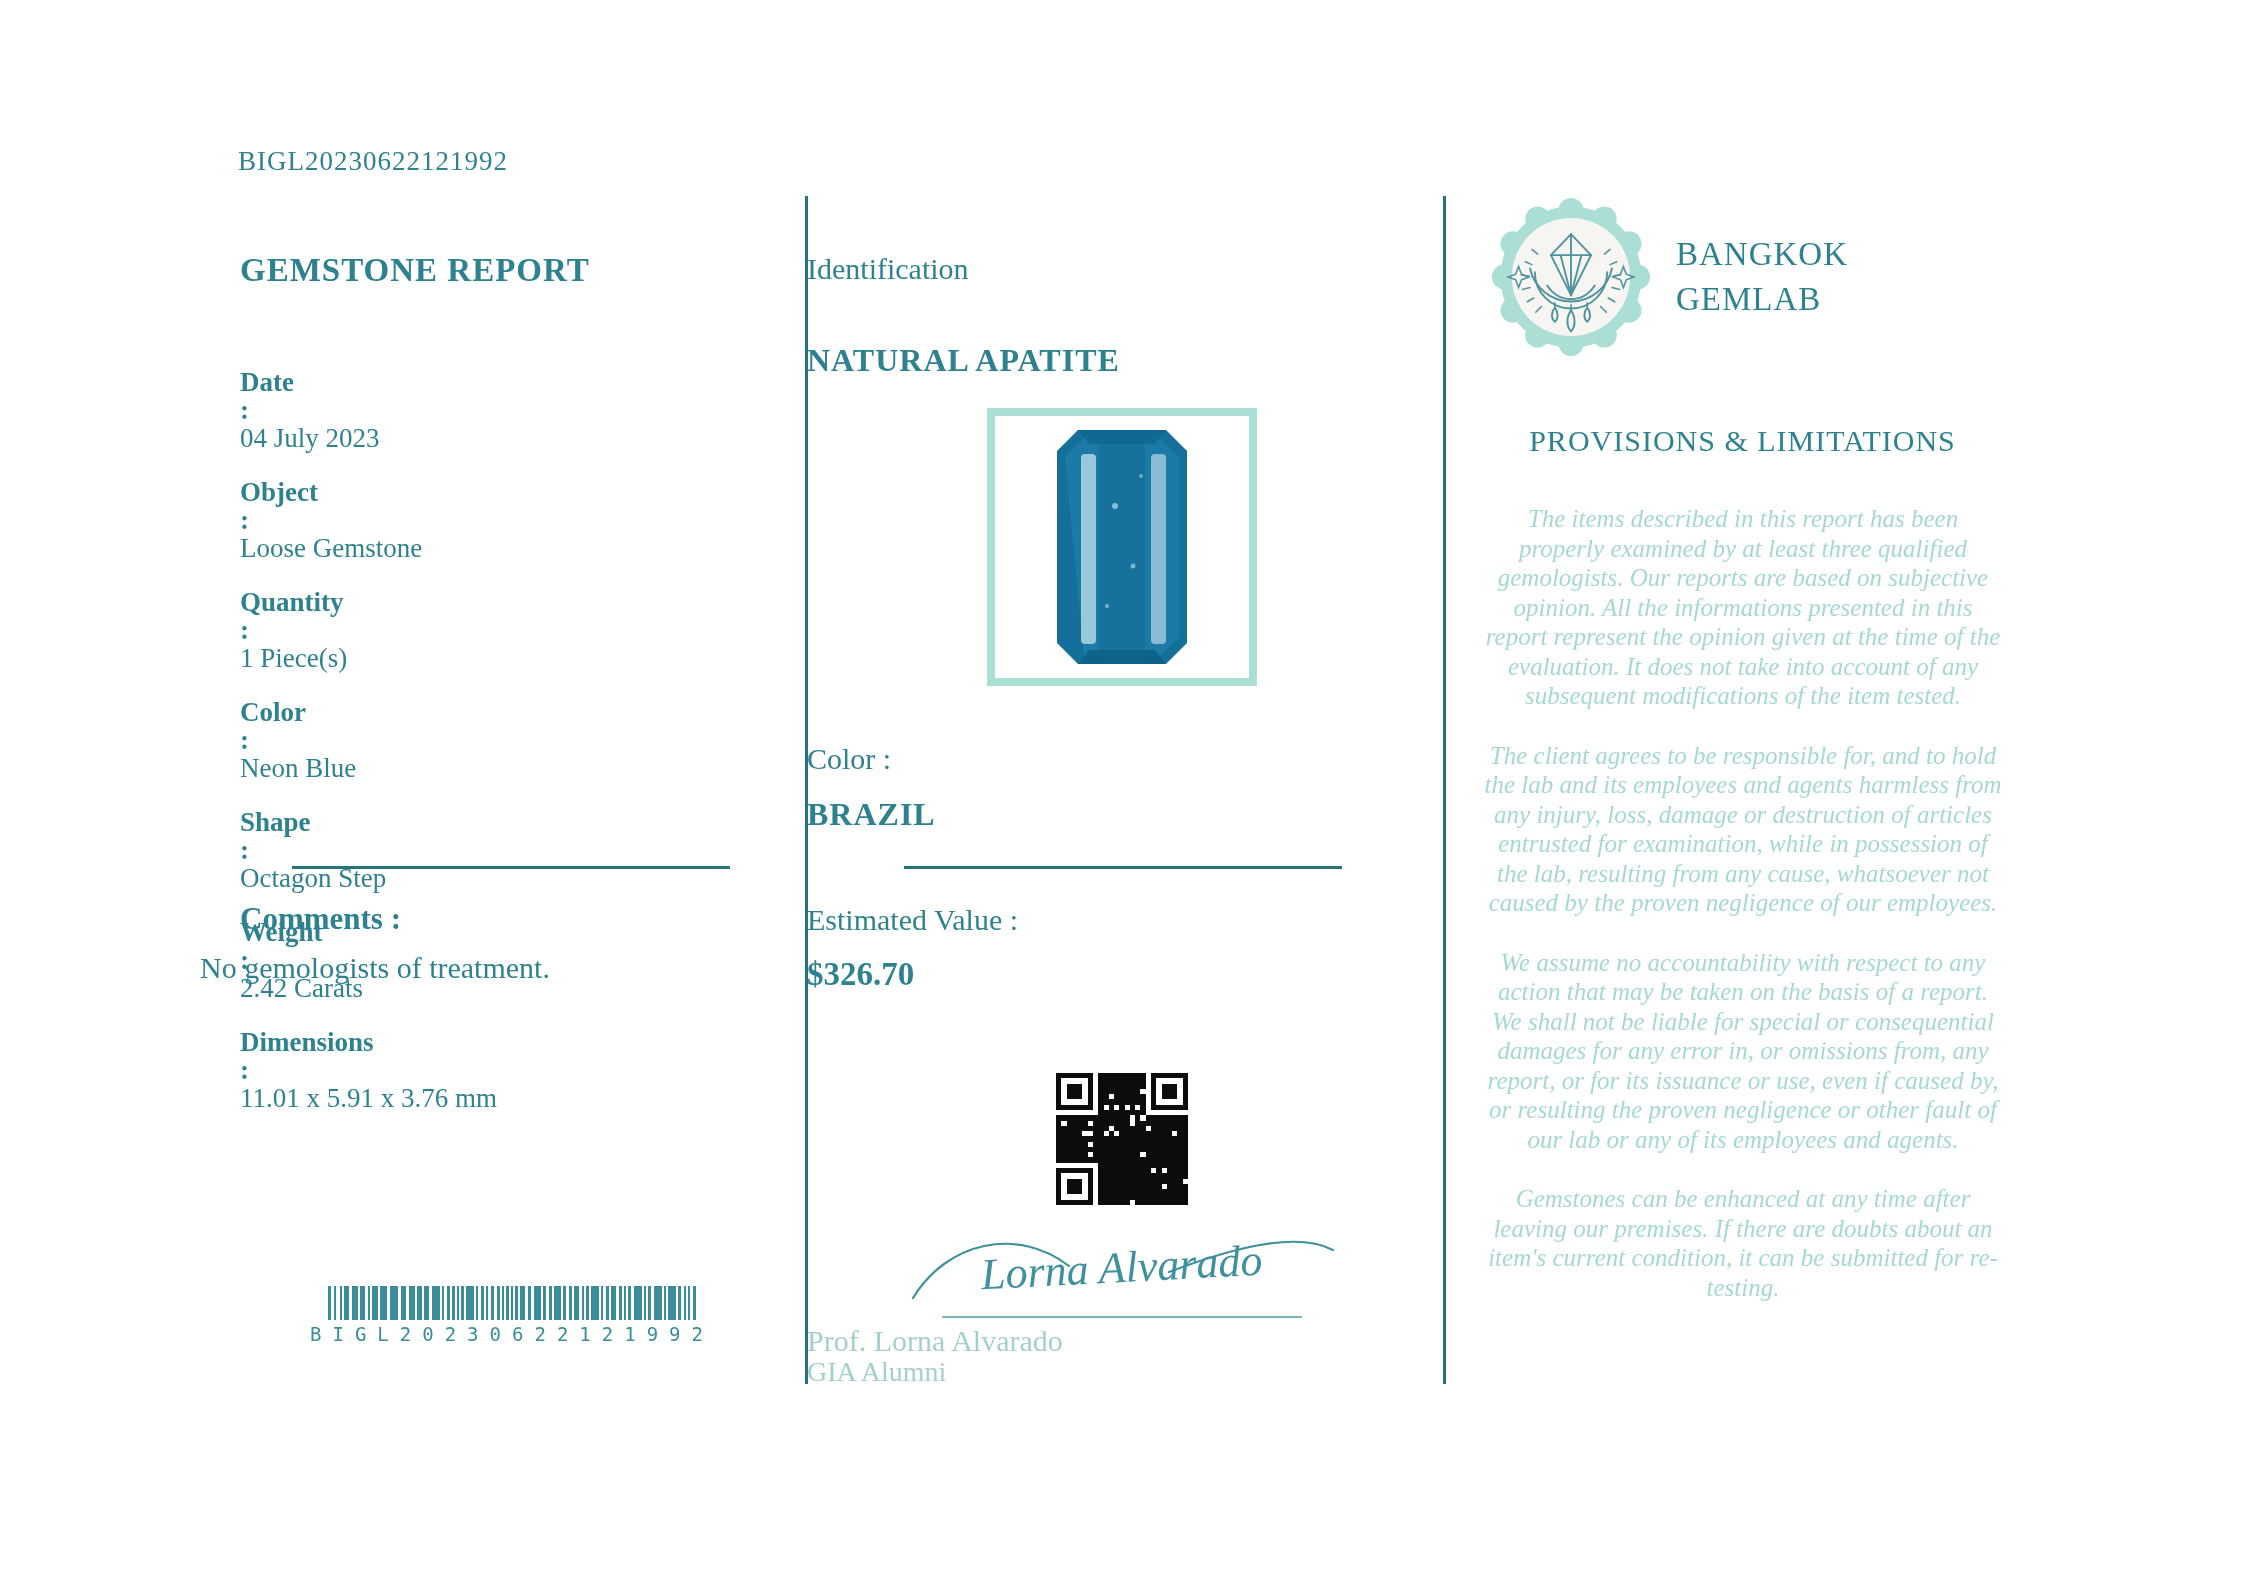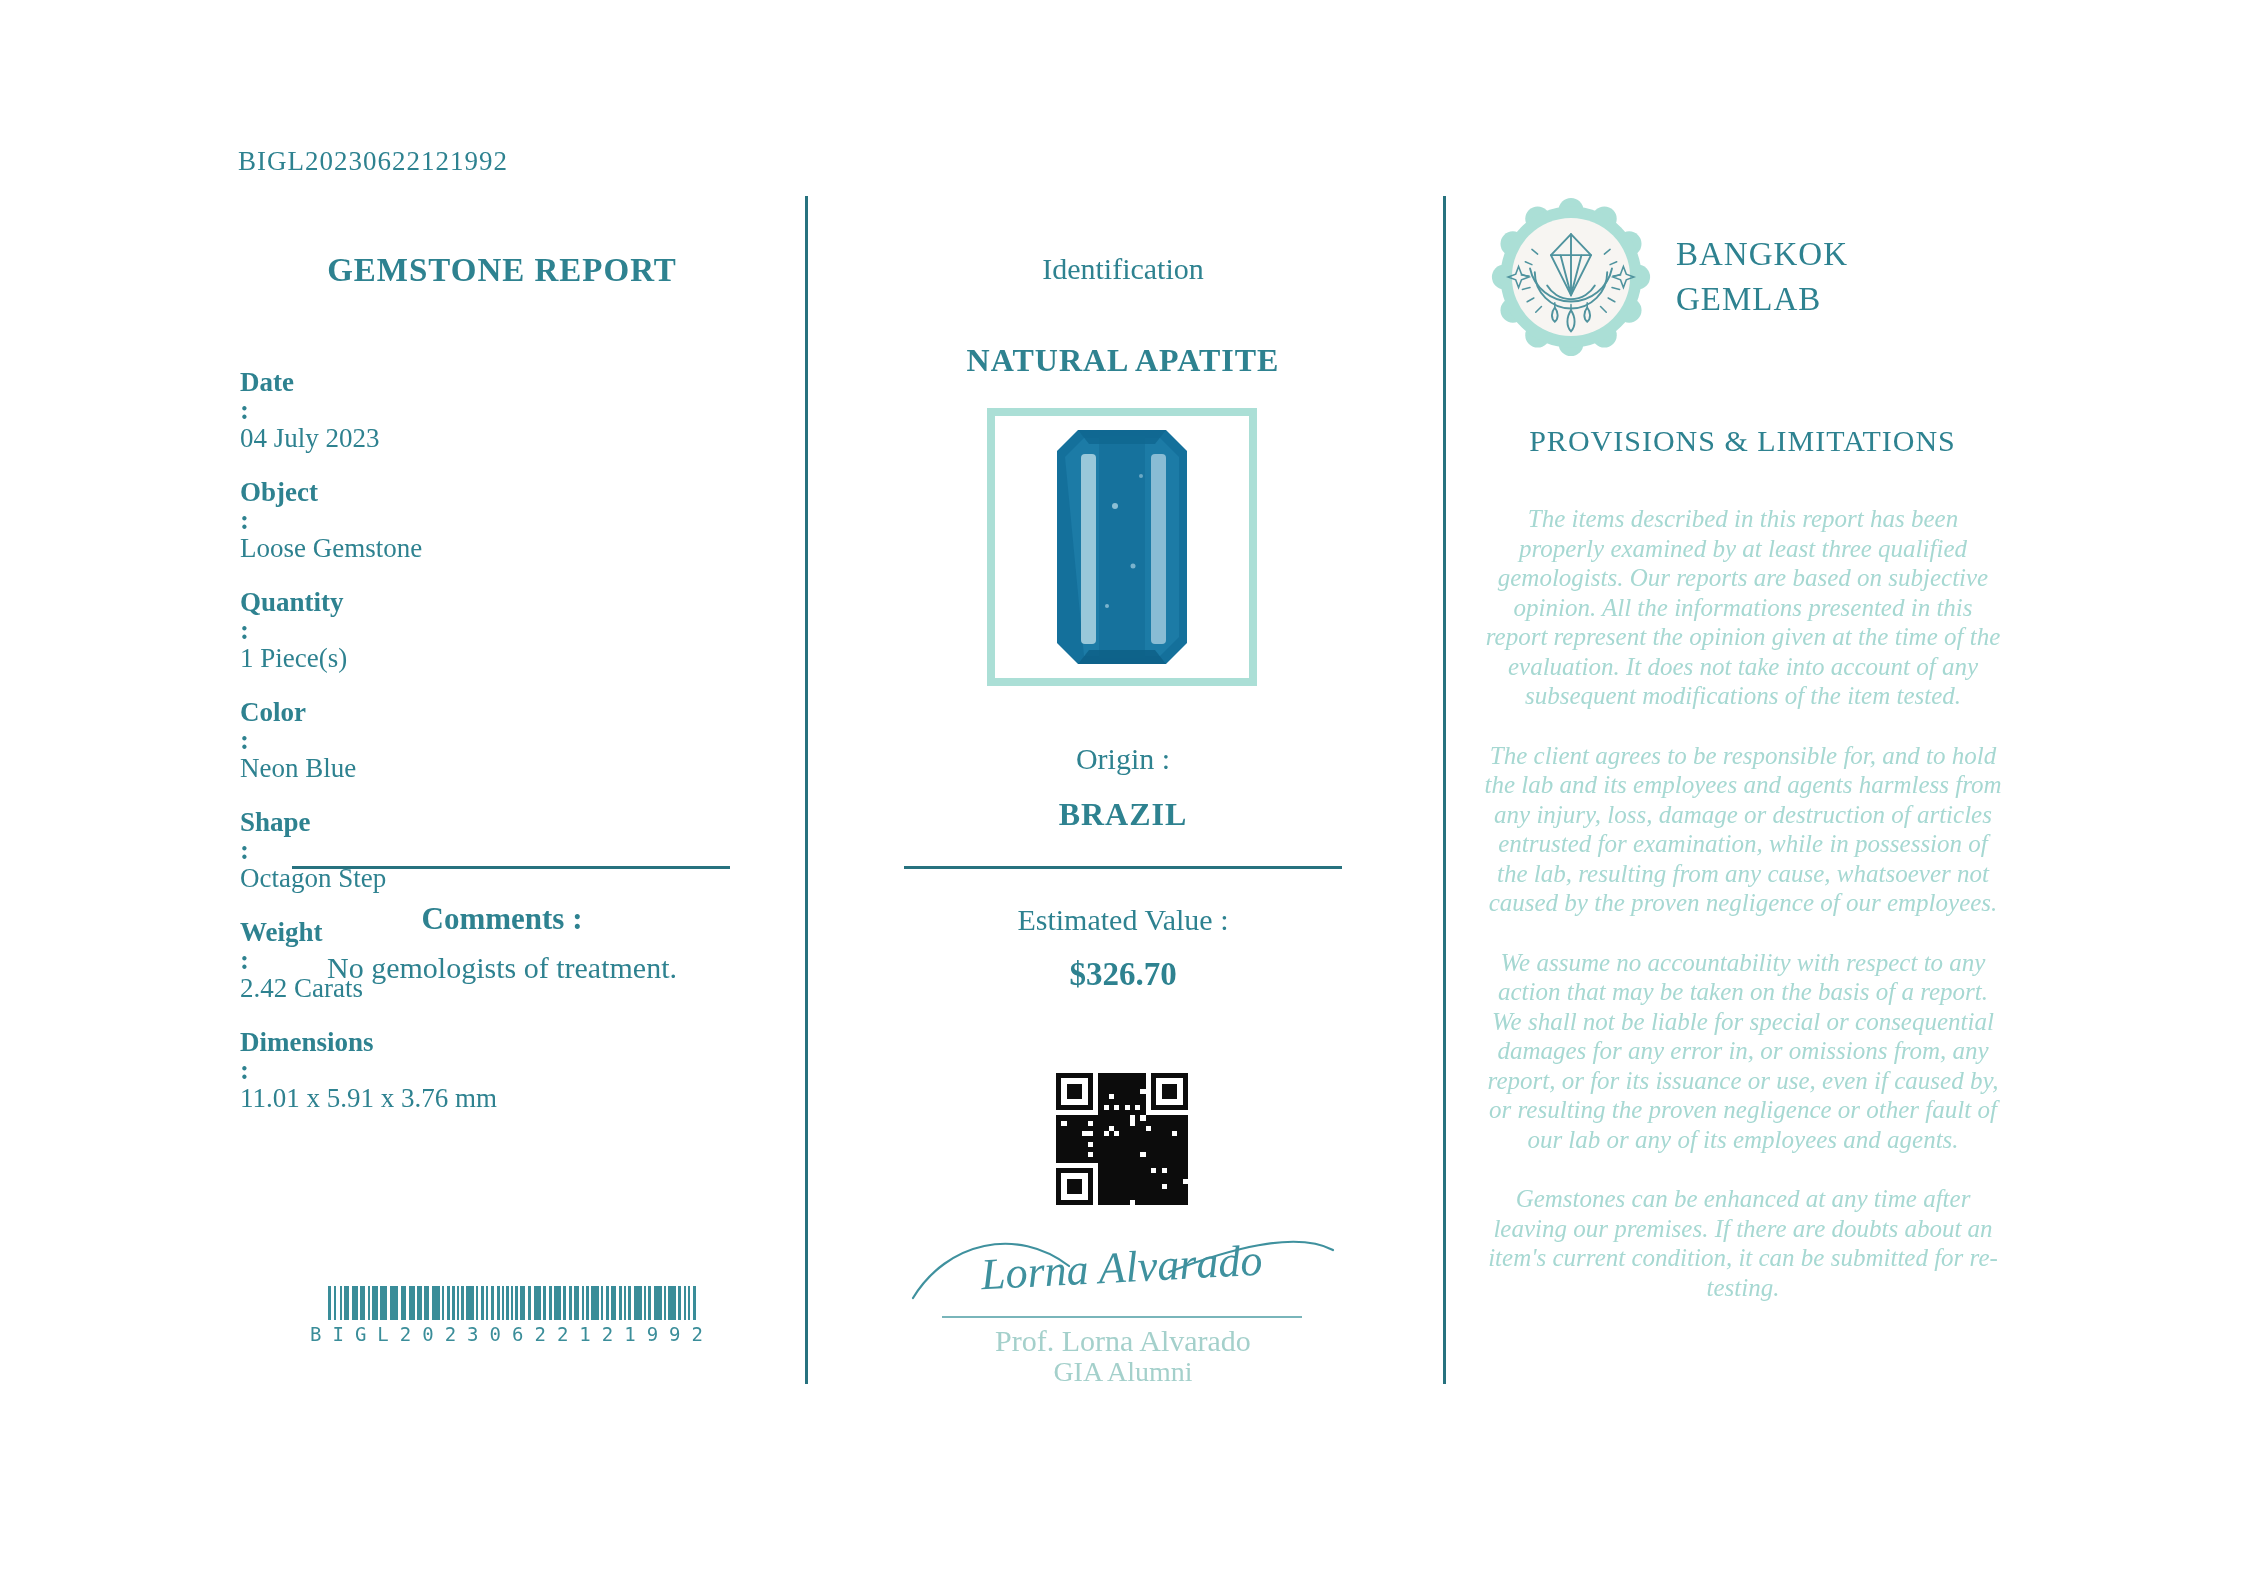--- a/index.html
+++ b/index.html
@@ -16,21 +16,21 @@
   body{background:#ffffff;}
   .page{
     position:relative;
     width:2247px;height:1586px;
     background:#ffffff;
     font-family:"Liberation Serif", serif;
     color:var(--teal);
     overflow:hidden;
   }
   .abs{position:absolute;}
-  .center{text-align:center;}
+  .center{}
 
   .report-number{left:238px;top:146px;font-size:27px;letter-spacing:1px;}
 
   .vdivider{top:196px;width:3px;height:1188px;background:var(--teal-dark);}
   .vdivider.d1{left:805px;}
   .vdivider.d2{left:1443px;}
   .gem-report-title{left:240px;top:252px;width:524px;font-size:33px;font-weight:bold;letter-spacing:1px;}
   .fields{left:240px;top:368px;width:524px;}
   .field-row{display:flex;margin-bottom:26px;line-height:28px;font-size:27px;flex-direction:column;}
   .field-label{width:162px;font-weight:bold;}
@@ -201,21 +201,21 @@
         <polygon points="83,14 171,14 160,28 94,28" fill="#0f6690" opacity="0.8"></polygon>
         <polygon points="83,248 171,248 160,234 94,234" fill="#0d5f86" opacity="0.8"></polygon>
         <circle cx="120" cy="90" r="3" fill="#bfe0ec" opacity="0.7"></circle>
         <circle cx="138" cy="150" r="2.5" fill="#bfe0ec" opacity="0.6"></circle>
         <circle cx="112" cy="190" r="2" fill="#bfe0ec" opacity="0.6"></circle>
         <circle cx="146" cy="60" r="2" fill="#bfe0ec" opacity="0.5"></circle>
       </g>
     </svg>
   </div>
 
-  <div class="abs center origin-label">Origin :</div>
+  <div class="abs center origin-label">Color :</div>
   <div class="abs center origin-value">BRAZIL</div>
 
   <div class="abs hrule rule-mid"></div>
   <div class="abs center value-label">Estimated Value :</div>
   <div class="abs center value-amount">$326.70</div>
 
   <svg class="abs qr" viewBox="0 0 25 25" style="shape-rendering:crispEdges;">
       <path fill="#0c0c0c" fill-rule="evenodd" d="M0,0h7v7h-7z m1,1v5h5v-5z"></path>
       <rect fill="#0c0c0c" x="2" y="2" width="3" height="3"></rect>
       <path fill="#0c0c0c" fill-rule="evenodd" d="M18,0h7v7h-7z m1,1v5h5v-5z"></path>

